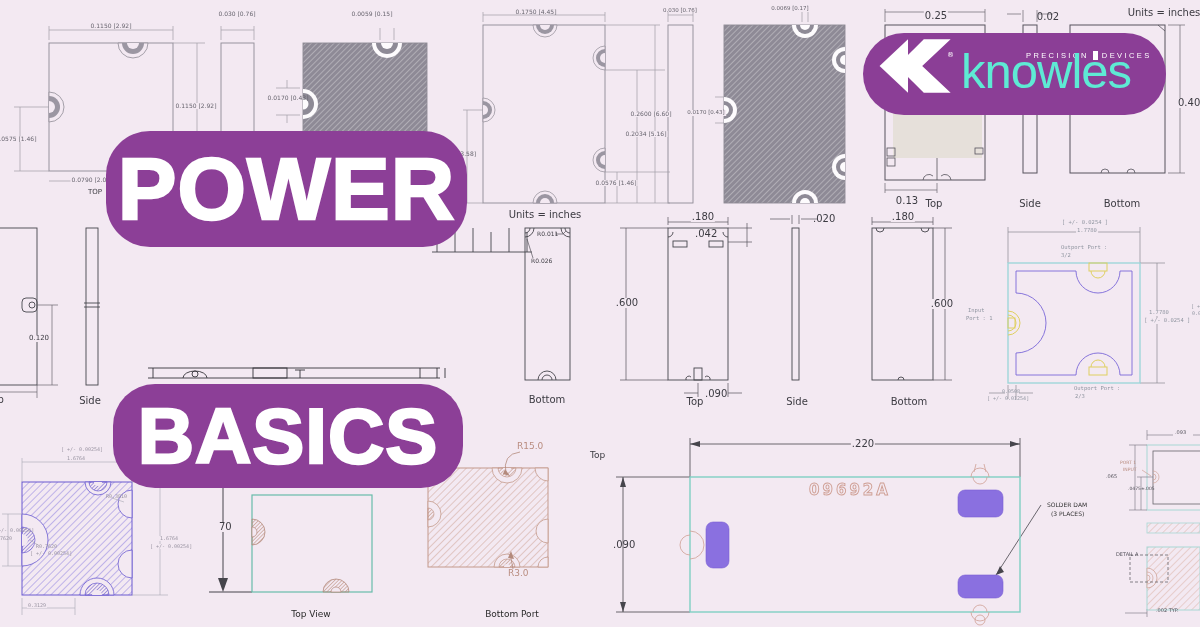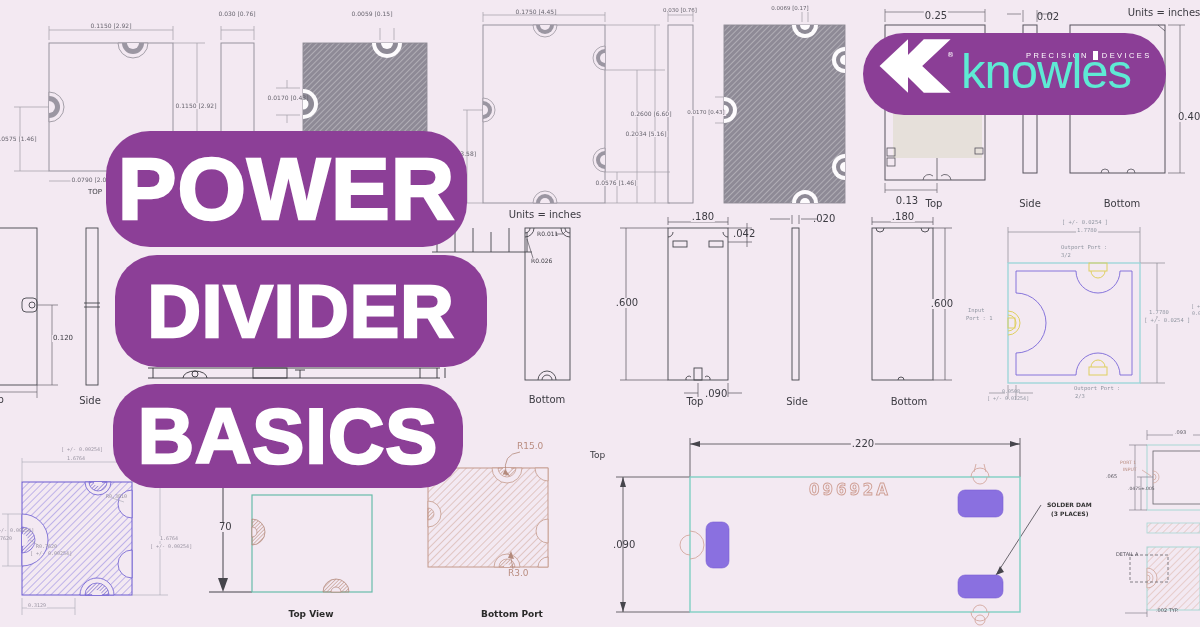--- a/index.html
+++ b/index.html
@@ -8,21 +8,21 @@
   
   .t{position:absolute;white-space:nowrap;line-height:1;color:#67646e;z-index:3;}
   .c{transform:translateX(-50%);}
   .f45{font-size:4.5px}.f5{font-size:5px}.f55{font-size:5.5px}.f6{font-size:6px}
   .f7{font-size:7px}.f8{font-size:10px}.f9{font-size:9px}.f10{font-size:10px}
   .dark{color:#3c3b42}
   .mid{color:#55535c}
   .mono{font-family:"DejaVu Sans Mono",monospace;color:#9297a2}
   .mono2{font-family:"DejaVu Sans Mono",monospace;color:#9b95a3}
   .salmon{color:#b98d80}
-  .bold{font-weight:bold}
+  .bold{font-weight:normal}
   .bg{background:#f3e9f2;padding:0 1px}
   
   .banner{position:absolute;background:#8c3f97;color:#ffffff;display:flex;align-items:center;justify-content:center;
           font-family:"Liberation Sans",sans-serif;font-weight:bold;z-index:10;-webkit-text-stroke:2.5px #ffffff;letter-spacing:1px;}
   
   .logo{position:absolute;left:863px;top:33px;width:303px;height:82px;background:#8b3e96;border-radius:41px;z-index:12;}
   .logo .brand{position:absolute;left:98px;top:14px;color:#5eead4;font-family:"Liberation Sans",sans-serif;
                font-size:49px;font-weight:normal;letter-spacing:-1px;line-height:1;}
   .logo .tagline{position:absolute;left:163px;top:18px;width:140px;display:flex;align-items:center;gap:4px;
                  color:#fff;font-family:"Liberation Sans",sans-serif;font-size:7.5px;letter-spacing:2.4px;}
@@ -379,36 +379,36 @@
   <span class="t c f6 bg" style="left:616px;top:180px">0.0576 [1.46]</span>
   <span class="t f6" style="left:458px;top:151px">[3.58]</span>
   <span class="t c f8 dark" style="left:545px;top:210px">Units = inches</span>
   <span class="t c f55" style="left:680px;top:8px">0.030 [0.76]</span>
   <span class="t c f55" style="left:790px;top:6px">0.0069 [0.17]</span>
   <span class="t c f55 bg" style="left:706px;top:110px">0.0170 [0.43]</span>
 
   <span class="t c f8 dark" style="left:1164px;top:8px">Units = inches</span>
   <span class="t c f8 dark bg" style="left:936px;top:11px">0.25</span>
   <span class="t c f8 dark" style="left:1048px;top:12px">0.02</span>
-  <span class="t f8 dark bg" style="left:1177px;top:112px">0.40</span>
+  <span class="t f8 dark bg" style="left:1177px;top:98px">0.40</span>
   <span class="t c f8 dark bg" style="left:907px;top:196px">0.13</span>
   <span class="t c f8 dark" style="left:934px;top:199px">Top</span>
   <span class="t c f8 dark" style="left:1030px;top:199px">Side</span>
   <span class="t c f8 dark" style="left:1122px;top:199px">Bottom</span>
 
-  <span class="t f7 dark bg" style="left:52px;top:335px">0.120</span>
+  <span class="t f7 dark bg" style="left:28px;top:335px">0.120</span>
 
   <span class="t f8 dark" style="left:-13px;top:395px">Top</span>
   <span class="t c f8 dark" style="left:90px;top:396px">Side</span>
 
   <span class="t f6 dark" style="left:537px;top:231px">R0.011</span>
   <span class="t f6 dark" style="left:531px;top:258px">R0.026</span>
   <span class="t c f8 dark" style="left:547px;top:395px">Bottom</span>
   <span class="t c f8 dark bg" style="left:703px;top:212px">.180</span>
-  <span class="t f8 dark" style="left:733px;top:229px">.042</span>
+  <span class="t f8 dark" style="left:695px;top:229px">.042</span>
   <span class="t c f8 dark bg" style="left:627px;top:298px">.600</span>
   <span class="t f8 dark" style="left:705px;top:389px">.090</span>
   <span class="t c f8 dark" style="left:695px;top:397px">Top</span>
   <span class="t f8 dark" style="left:813px;top:214px">.020</span>
   <span class="t c f8 dark" style="left:797px;top:397px">Side</span>
   <span class="t c f8 dark bg" style="left:903px;top:212px">.180</span>
   <span class="t c f8 dark bg" style="left:942px;top:299px">.600</span>
   <span class="t c f8 dark" style="left:909px;top:397px">Bottom</span>
 
   <span class="t c f55 mono" style="left:1085px;top:220px">[ +/- 0.0254 ]</span>
@@ -454,23 +454,20 @@
   <span class="t f45 salmon" style="left:1123px;top:468px">INPUT</span>
   <span class="t f5 mid" style="left:1175px;top:430px">.093</span>
   <span class="t f5 mid" style="left:1106px;top:474px">.065</span>
   <span class="t f45 mid" style="left:1128px;top:487px">.0475±.005</span>
   <span class="t f5 mid" style="left:1116px;top:552px">DETAIL A</span>
   <span class="t f5 mid" style="left:1156px;top:608px">.002 TYP.</span>
 
   <div class="banner" style="left:106px;top:131px;width:361px;height:116px;border-radius:44px;font-size:88px">
     <span>POWER</span>
   </div>
-  <div class="banner" style="left:115px;top:255px;width:372px;height:112px;border-radius:42px;font-size:74px">
-    <span>DIVIDER</span>
-  </div>
   <div class="banner" style="left:113px;top:384px;width:350px;height:104px;border-radius:42px;font-size:78px">
     <span>BASICS</span>
   </div>
 
   <div class="logo">
     <svg style="position:absolute;left:15px;top:4px" width="75" height="58" viewBox="0 0 95 72">
       <polygon points="38,2 38,70 2,36" fill="#ffffff"></polygon>
       <polygon points="92,2 58,2 24,36 58,70 92,70 56,36" fill="#ffffff"></polygon>
     </svg>
     <span class="reg">®</span>

